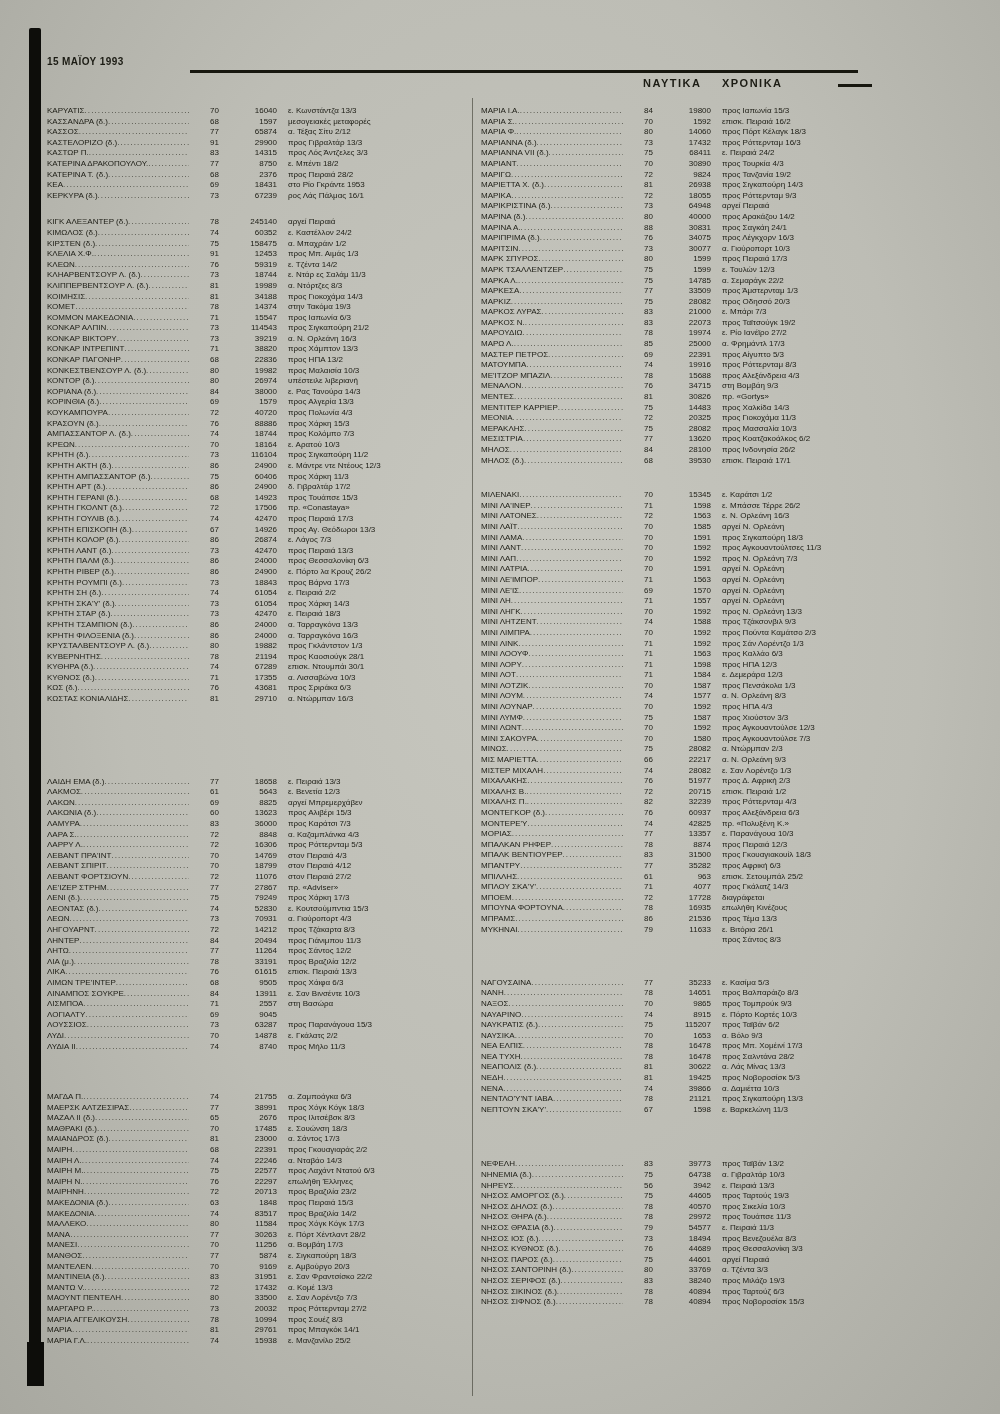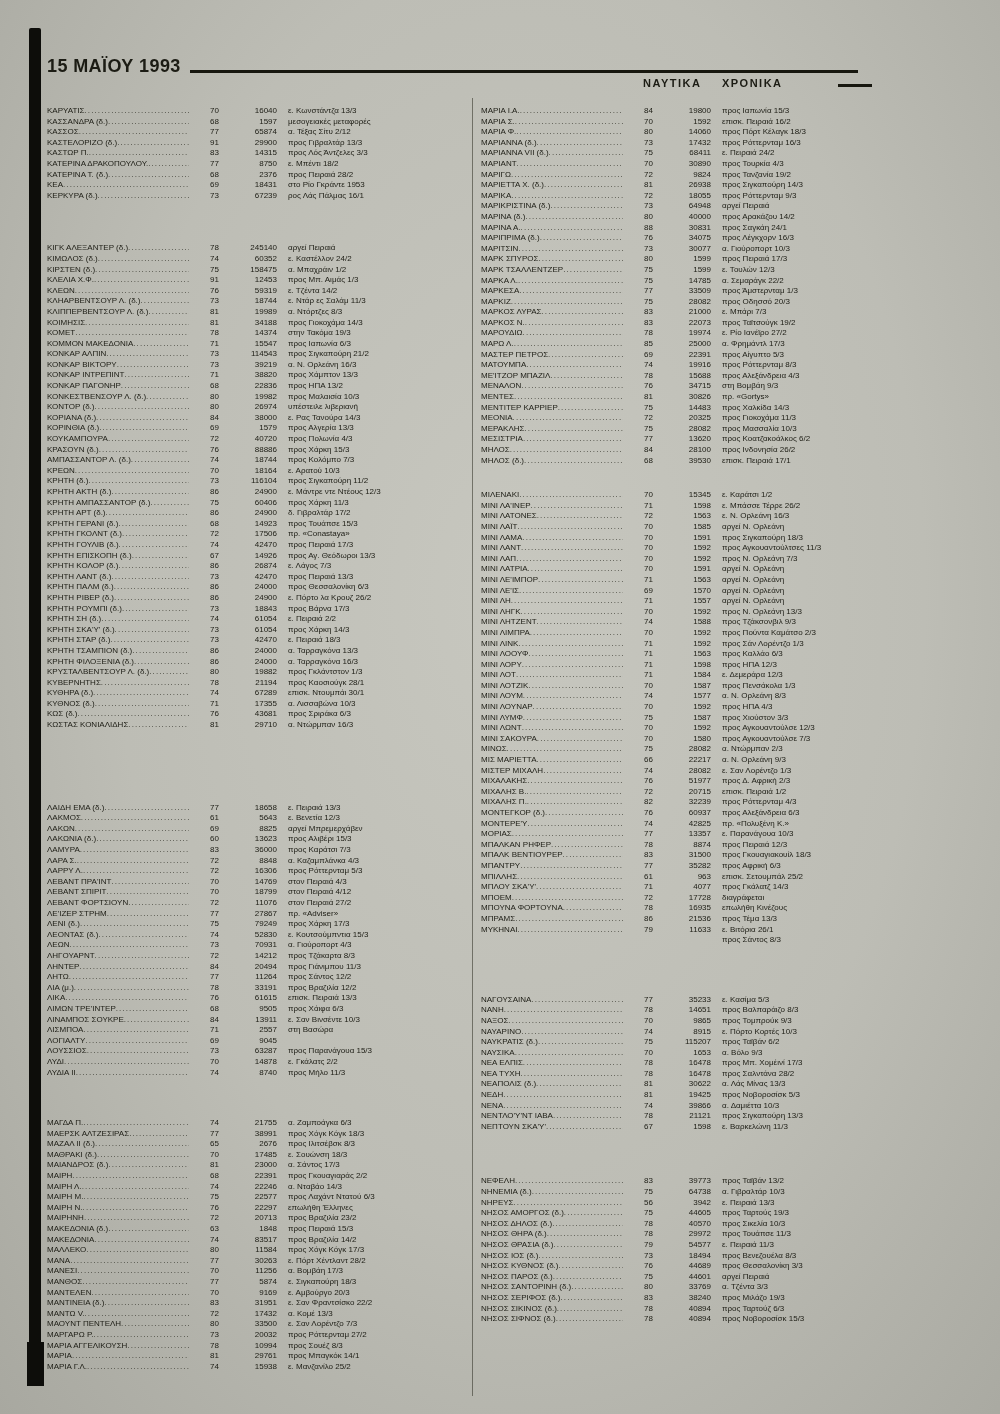--- a/index.html
+++ b/index.html
@@ -7,34 +7,34 @@
   body{
     width:1000px;height:1414px;position:relative;overflow:hidden;
     background:#bcbcb4;
     font-family:"Liberation Sans", sans-serif;
     color:#1c1c14;
   }
   .paper{position:absolute;inset:0;
     background:radial-gradient(ellipse at 52% 42%, #c7c7bf 0%, #bdbdb5 55%, #a8a8a0 100%);}
   .spine{position:absolute;left:29px;top:28px;width:12px;height:1356px;background:#0d0d0a;border-radius:2px}
   .spine-foot{position:absolute;left:27px;top:1342px;width:17px;height:44px;background:#0d0d0a}
-  .hdr-date{position:absolute;left:47px;top:56px;font-size:18px;font-weight:bold;letter-spacing:.4px}
+  .hdr-date{position:absolute;left:47px;top:56px;font-size:10px;font-weight:bold;letter-spacing:.4px}
   .hdr-rule{position:absolute;left:190px;top:70px;width:668px;height:2.5px;background:#17170f}
   .hdr-title{position:absolute;left:643px;top:77px;font-size:11px;font-weight:bold;letter-spacing:1.5px;word-spacing:16px}
   .hdr-dash{position:absolute;left:838px;top:84px;width:34px;height:3px;background:#17170f}
   .divider{position:absolute;left:472px;top:98px;width:1px;height:1298px;background:rgba(45,45,35,.55)}
 
   .col{position:absolute;top:106px;font-size:8px;line-height:10.6px}
   #col-left{left:47px;width:421px}
   #col-right{left:481px;width:424px}
-  #col-left .group:nth-child(1){margin-bottom:42px}
+  #col-left .group:nth-child(1){margin-bottom:16px}
   #col-left .group:nth-child(2){margin-bottom:72px}
   #col-left .group:nth-child(3){margin-bottom:40px}
   #col-right .group:nth-child(1){margin-bottom:24px}
-  #col-right .group:nth-child(2){margin-bottom:49px}
+  #col-right .group:nth-child(2){margin-bottom:32px}
   #col-right .group:nth-child(3){margin-bottom:44px}
 
   .row{display:grid;grid-template-columns:142px 26px 54px 1fr;column-gap:4px;white-space:nowrap}
   .name{display:flex;min-width:0}
   .nm{white-space:nowrap}
   .dots{flex:1;overflow:hidden;white-space:nowrap;color:#2c2c22}
   .dots::before{content:"....................................................................................";letter-spacing:1.1px}
   .v1,.v2{text-align:right;font-variant-numeric:tabular-nums}
   .note{padding-left:7px;overflow:hidden}
 </style>

